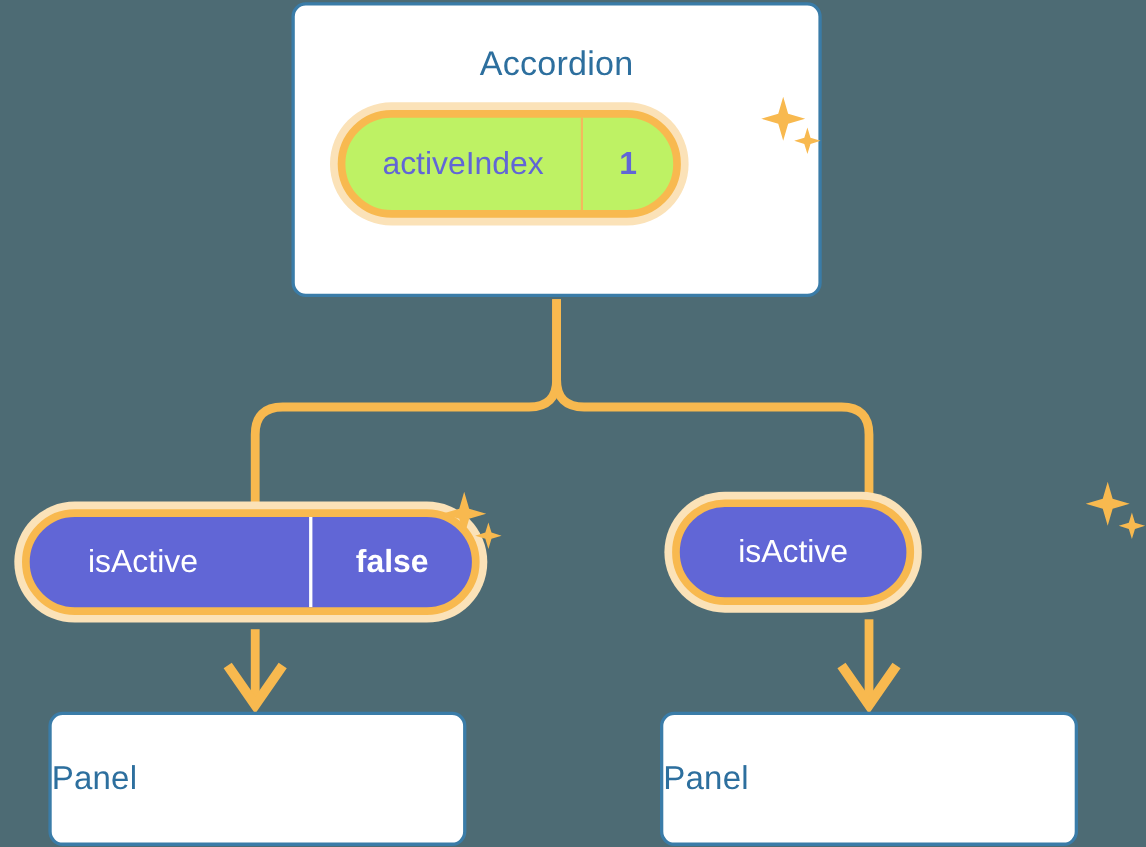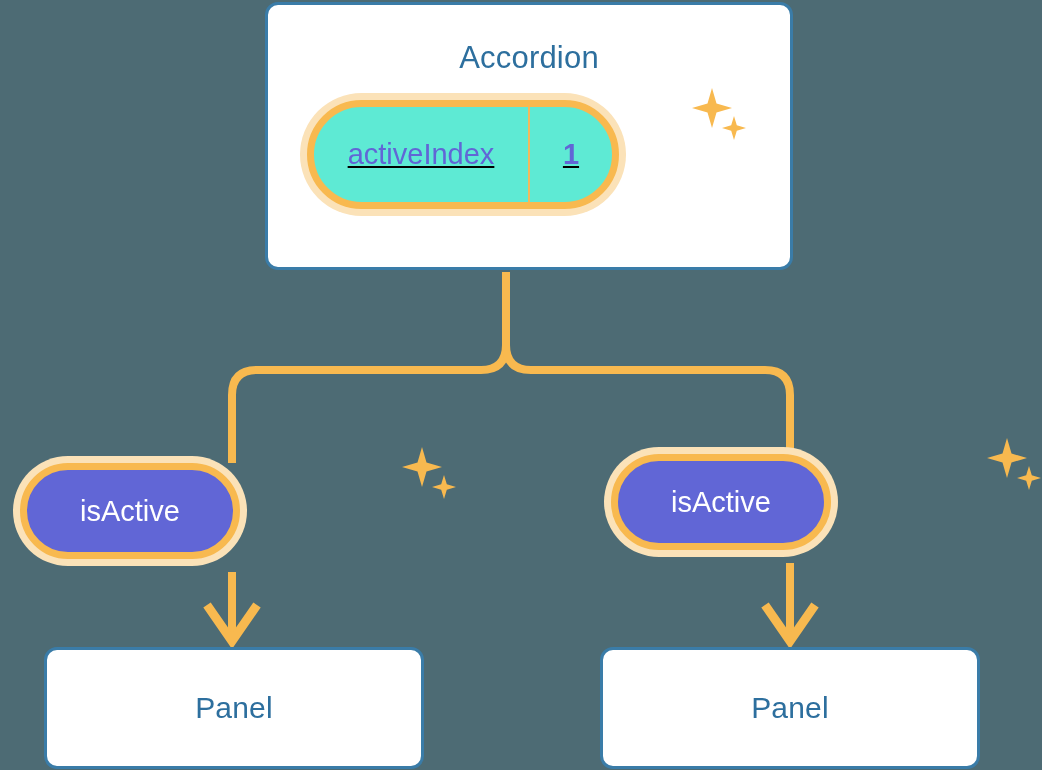--- a/index.html
+++ b/index.html
@@ -44,37 +44,36 @@
     font-weight: 400;
     letter-spacing: 0.2px;
     text-align: center;
     white-space: nowrap;
   }
 
   
   .accordion-card {
     left: 265px;
     top: 2px;
-    width: 528px;
+    width: 482px;
     height: 268px;
     display: flex;
     flex-direction: column;
     align-items: center;
   }
   .accordion-card .card-title {
     margin-top: 35px;
   }
 
   
   .panel-card {
     width: 380px;
     height: 122px;
     display: flex;
     align-items: center;
-    justify-content: center;
   }
   .panel-card.left  { left: 44px;  top: 647px; }
   .panel-card.right { left: 600px; top: 647px; }
   .panel-card .card-title {
     font-size: 30px;
   }
 
   
   .pill-wrap {
     position: absolute;
@@ -96,23 +95,22 @@
     align-items: center;
     justify-content: center;
     box-sizing: border-box;
     white-space: nowrap;
   }
   .pill .cell.key   { font-weight: 400; }
   .pill .cell.value { font-weight: 700; }
 
   
   .pill-light {
-    background: #5eead4;
-    height: 109px;
-    text-decoration: underline;
+    background: #bef264;
+    height: 98px;
   }
   .pill-light .cell { color: #6166d6; font-size: 29px; }
   .pill-light .cell.key   { width: 214px; }
   .pill-light .cell.value { width: 84px; border-left: 2px solid #f3b95c; }
 
   
   .pill-solid {
     background: #6166d6;
     height: 96px;
     gap: 48px;
@@ -167,20 +165,21 @@
   </div>
 
   <svg class="sparkles sp-accordion" width="62" height="62" viewBox="0 0 62 62">
     <path d="M24 4 L28.5 19.5 L44 24 L28.5 28.5 L24 44 L19.5 28.5 L4 24 L19.5 19.5 Z" fill="#f8b94f"></path>
     <path d="M46 32 L48.8 41.2 L58 44 L48.8 46.8 L46 56 L43.2 46.8 L34 44 L43.2 41.2 Z" fill="#f8b94f"></path>
   </svg>
 
   <div class="pill-wrap pill-left">
     <div class="pill pill-solid false-pill">
       <div class="cell key">isActive</div>
+      <div class="cell value">false</div>
     </div>
   </div>
 
   <svg class="sparkles sp-left" width="62" height="62" viewBox="0 0 62 62">
     <path d="M24 4 L28.5 19.5 L44 24 L28.5 28.5 L24 44 L19.5 28.5 L4 24 L19.5 19.5 Z" fill="#f8b94f"></path>
     <path d="M46 32 L48.8 41.2 L58 44 L48.8 46.8 L46 56 L43.2 46.8 L34 44 L43.2 41.2 Z" fill="#f8b94f"></path>
   </svg>
 
   <div class="card panel-card left">
     <div class="card-title">Panel</div>

